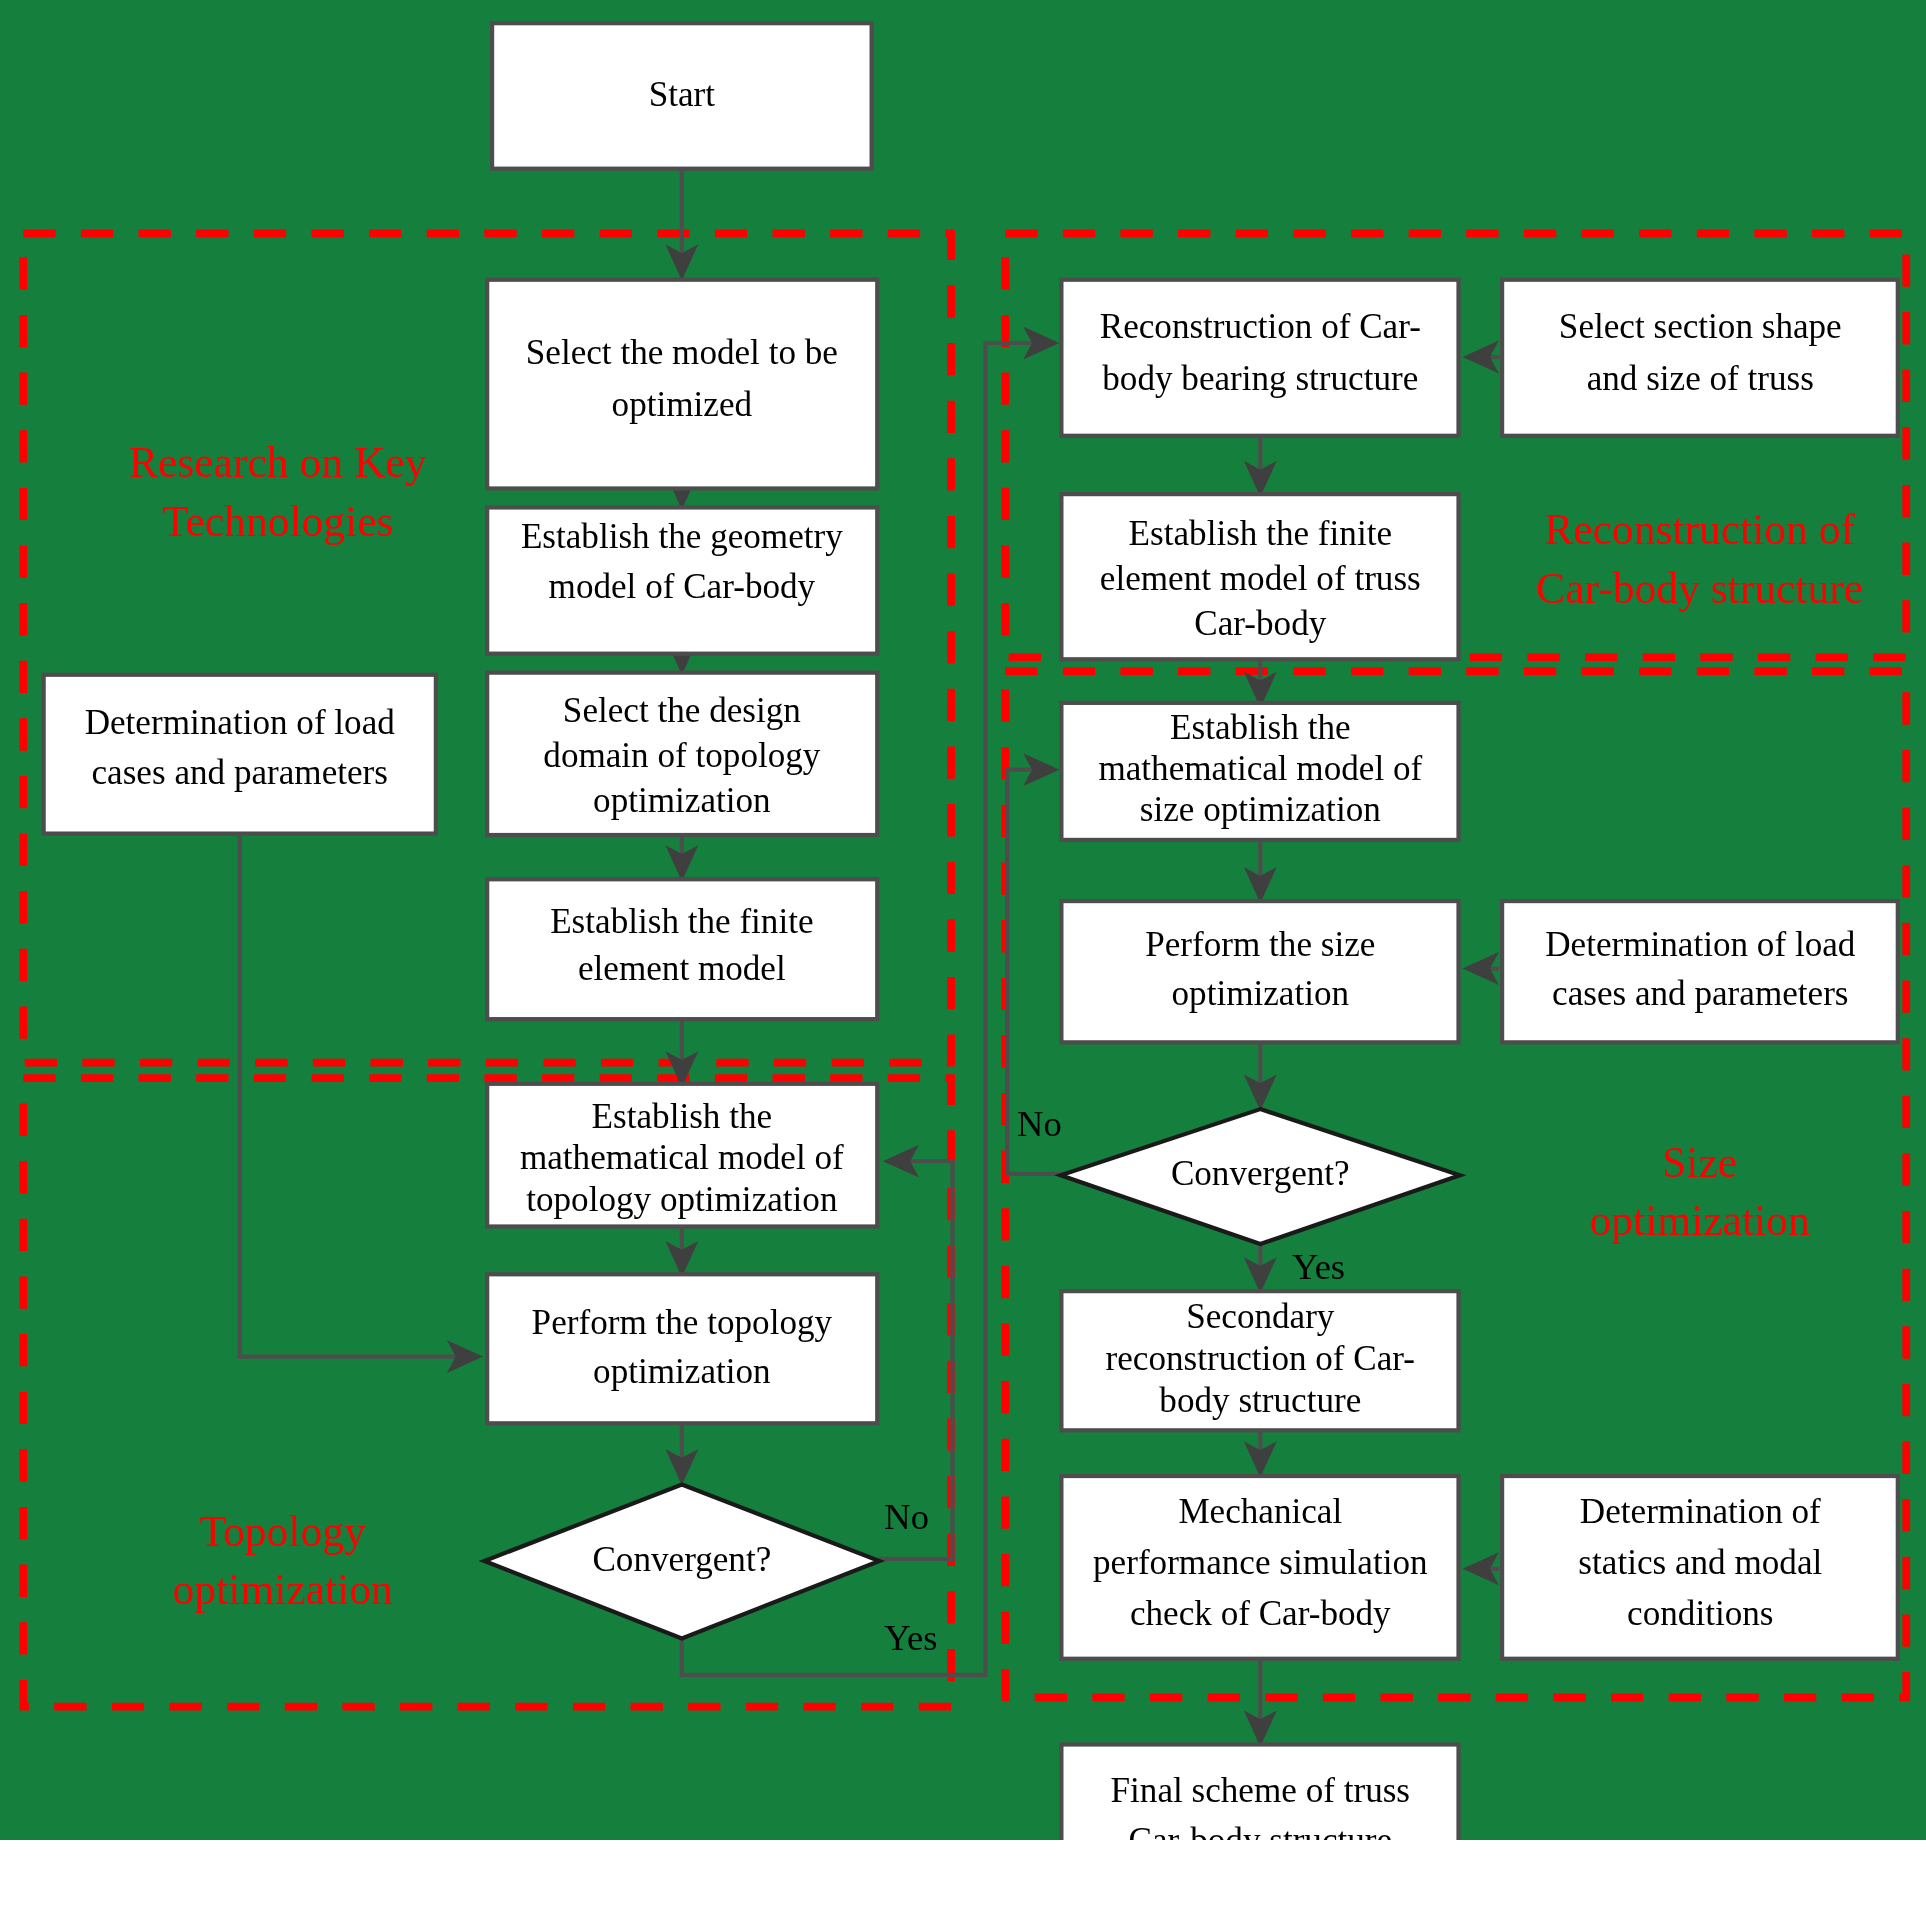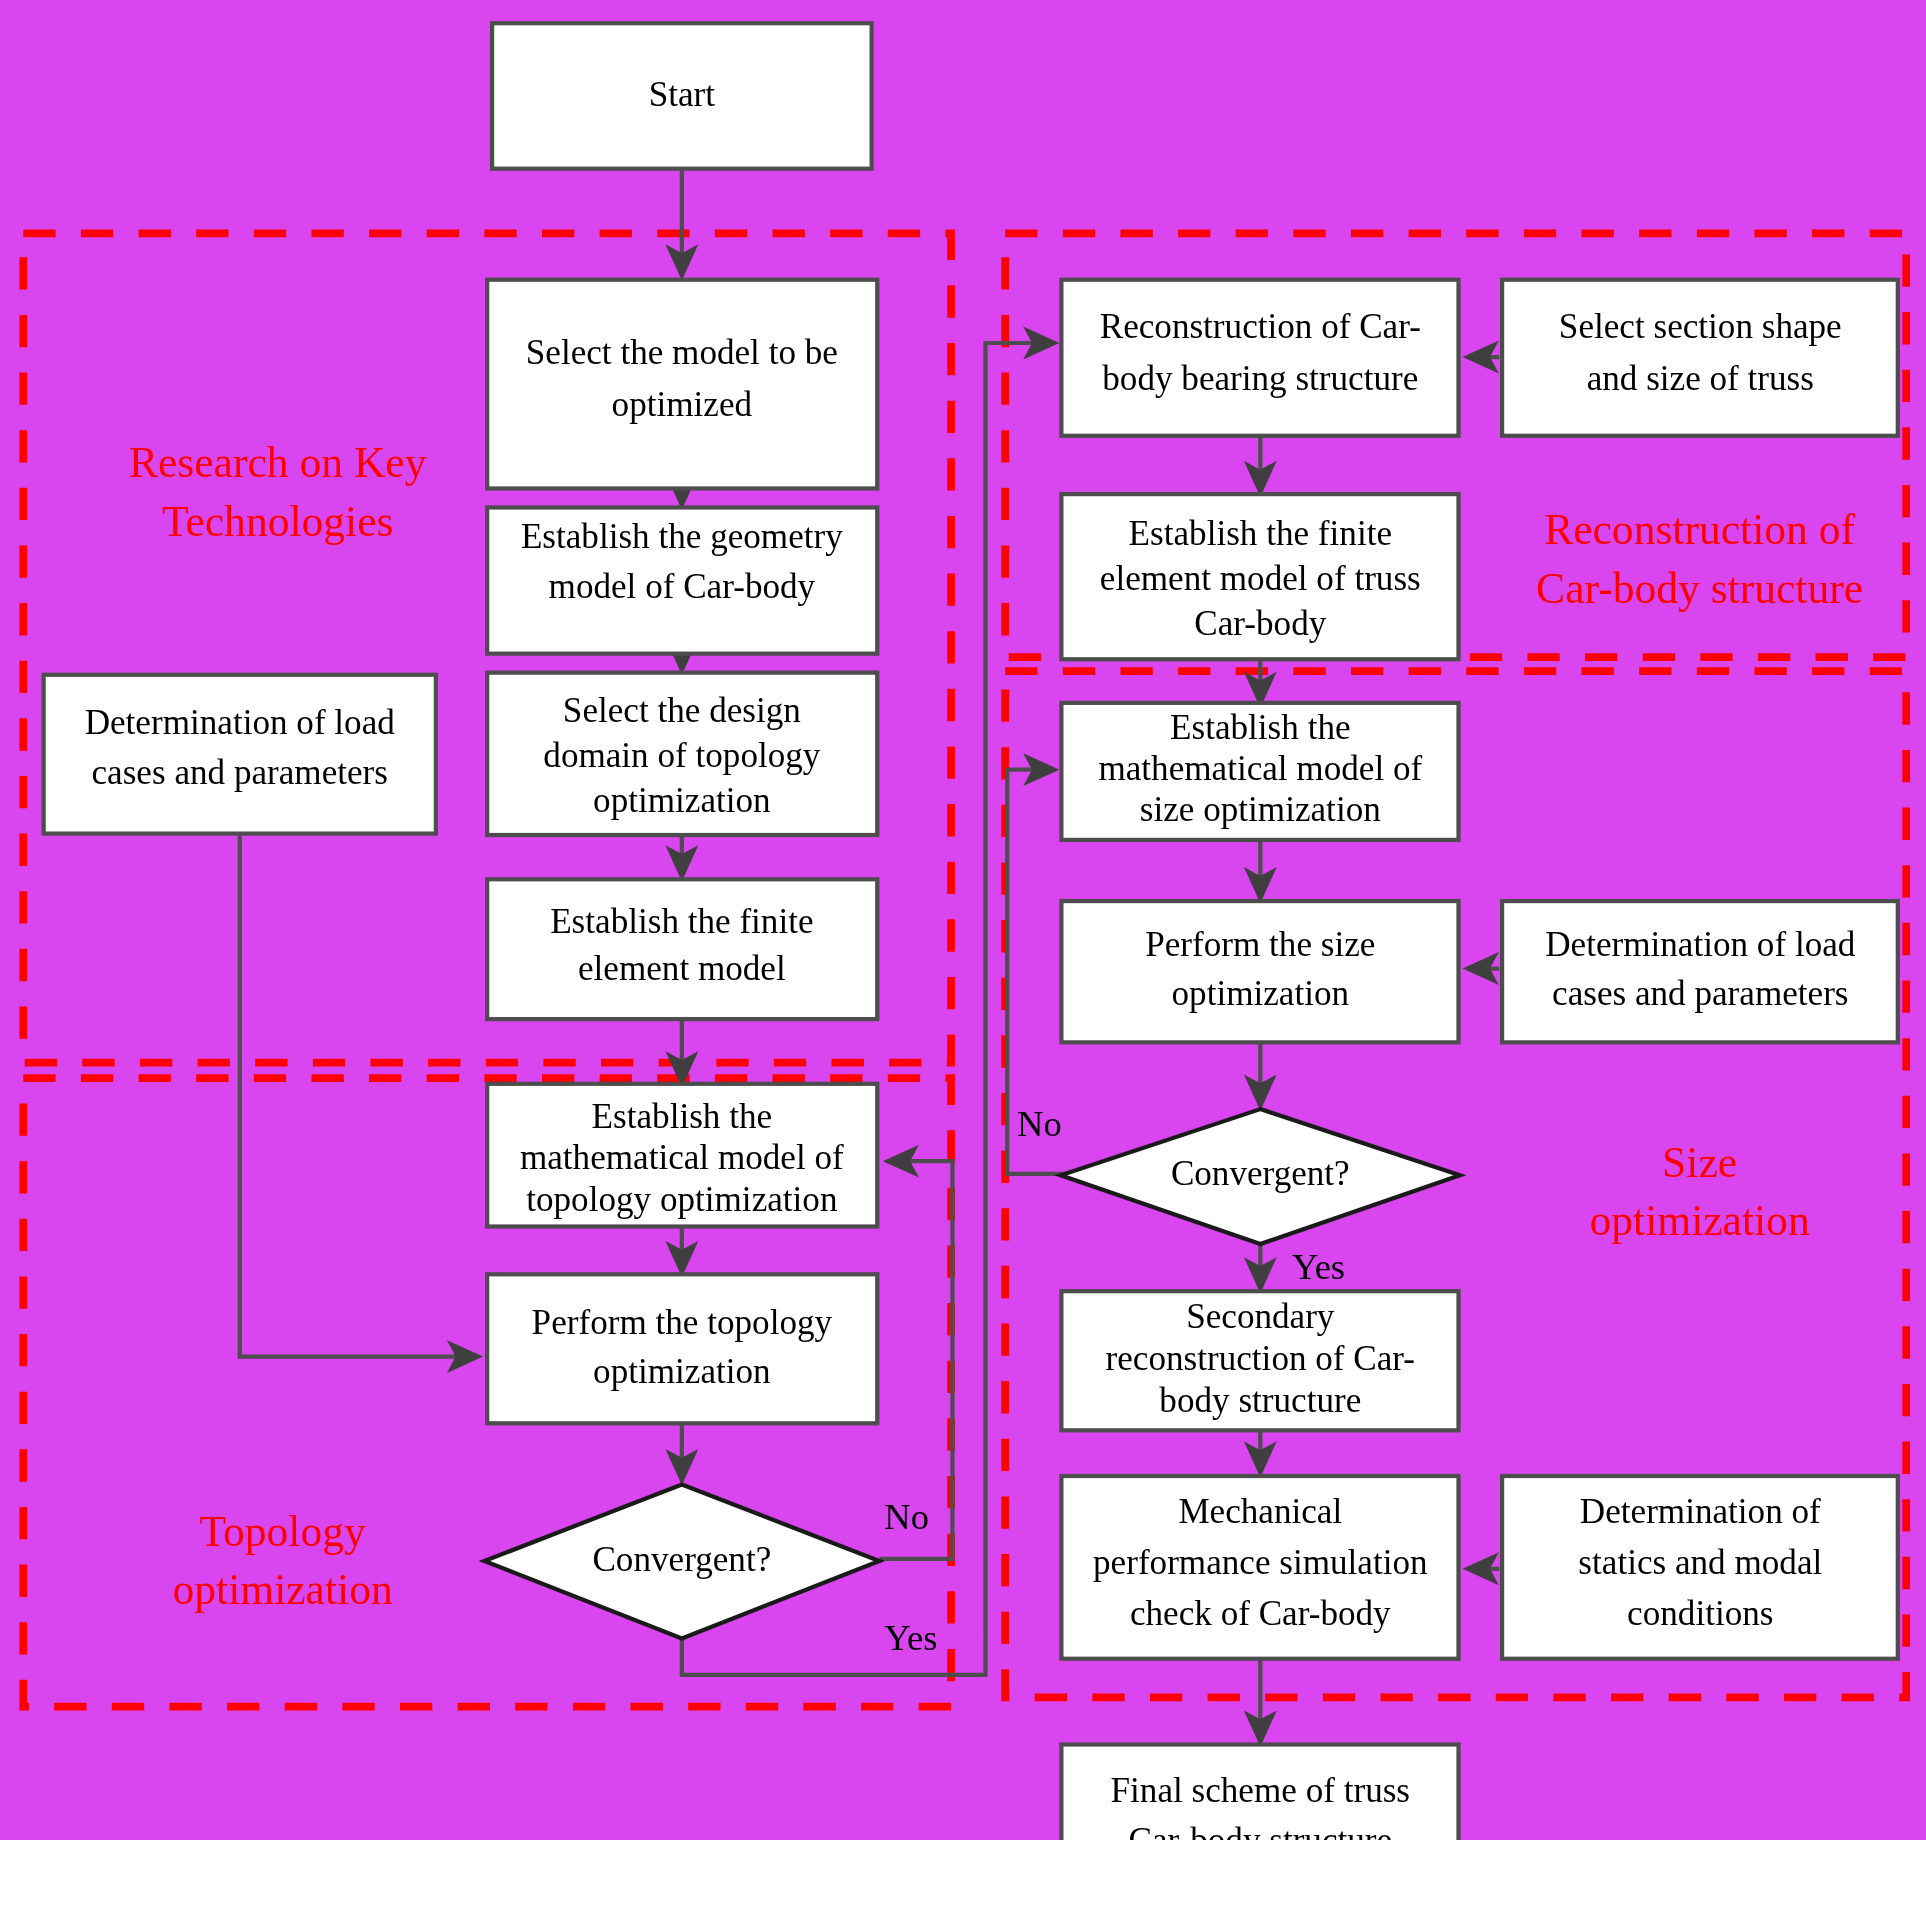--- a/index.html
+++ b/index.html
@@ -4,21 +4,21 @@
 <style>
   html, body {
     margin: 0;
     padding: 0;
     background: #ffffff;
   }
   #flowchart-root {
     position: relative;
     width: 1926px;
     height: 1840px;
-    background: #d946ef;
+    background: #15803d;
     font-family: "Liberation Serif", "DejaVu Serif", serif;
   }
   svg.chart-canvas {
     position: absolute;
     top: 0;
     left: 0;
     width: 1926px;
     height: 1916px;
   }
   .node-box {

